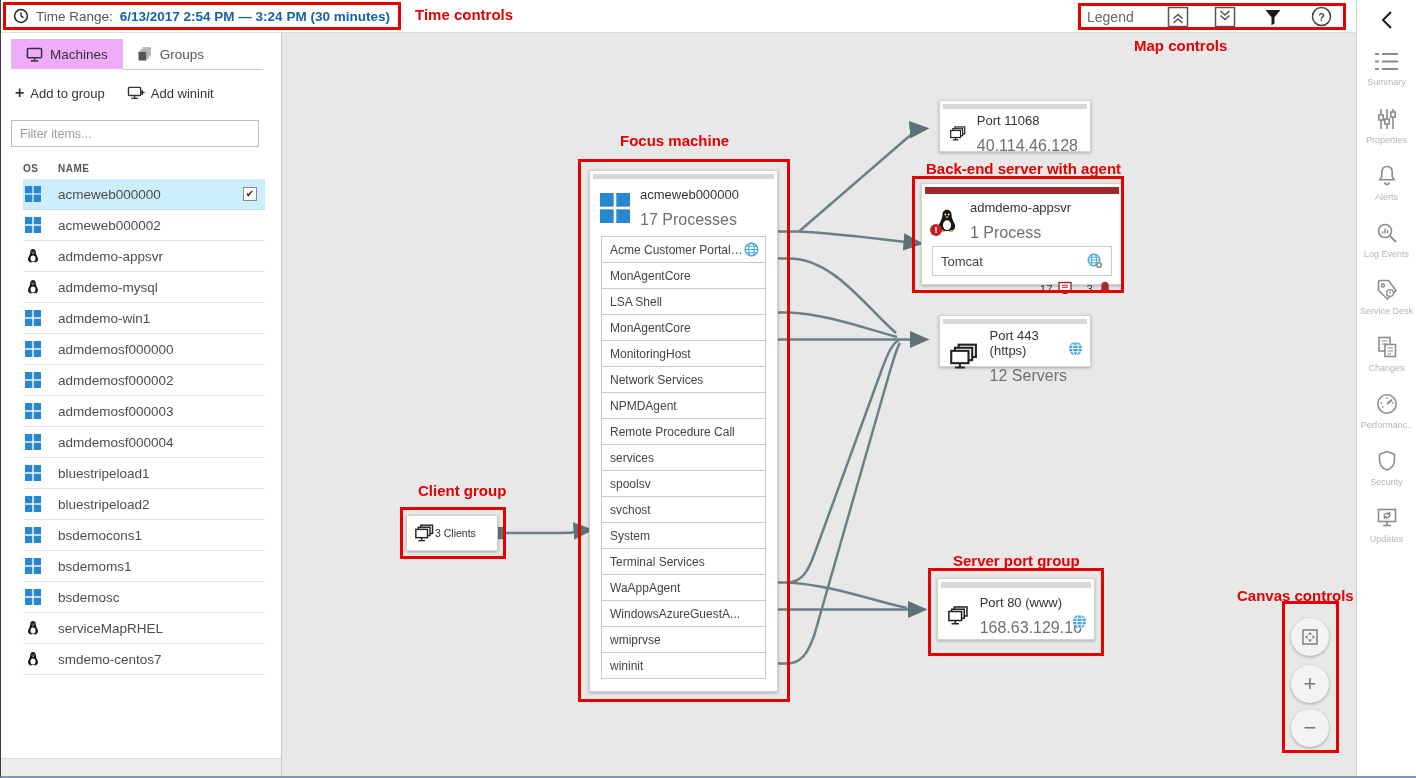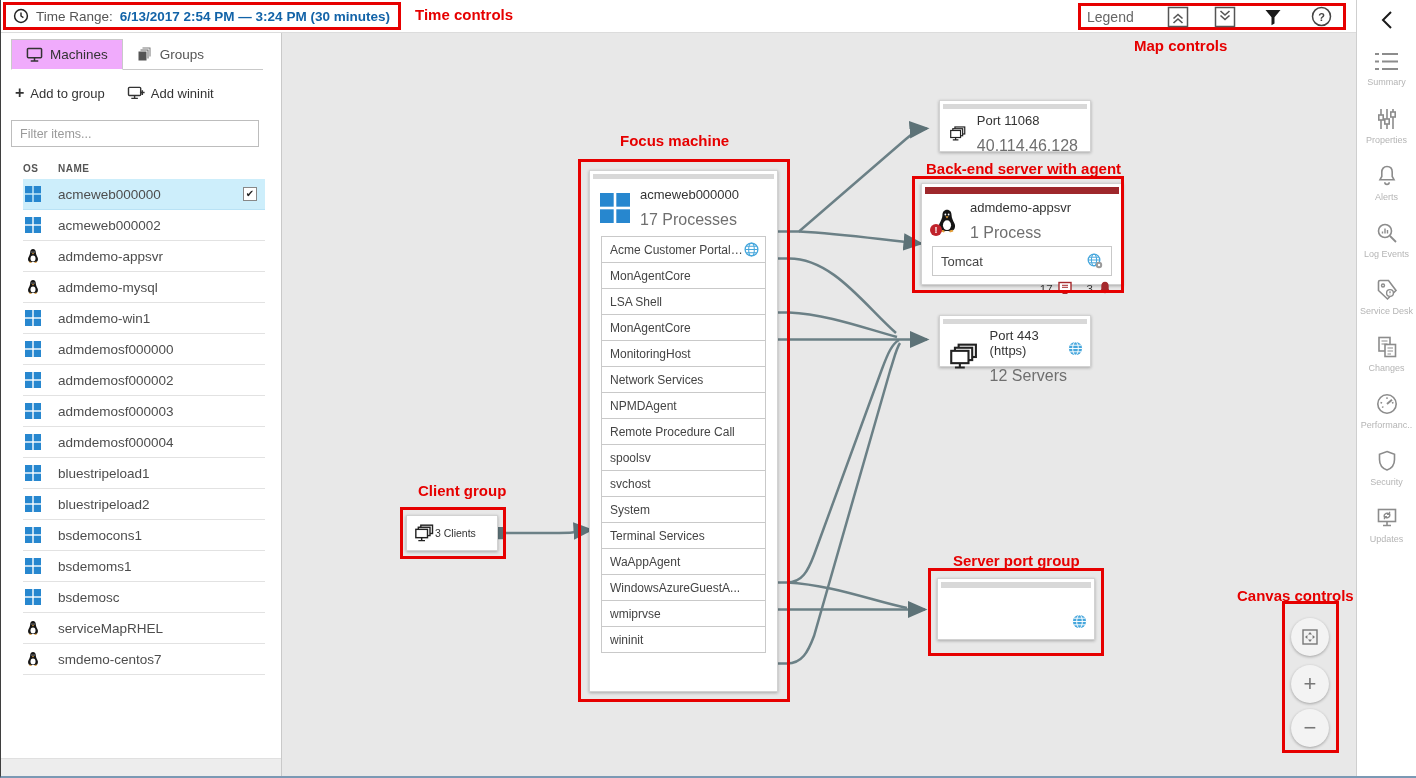--- a/index.html
+++ b/index.html
@@ -484,20 +484,24 @@
         <div class="prow">
           <span class="pname">NPMDAgent</span>
 
         </div>
 
         <div class="prow">
           <span class="pname">Remote Procedure Call</span>
 
         </div>
 
+        <div class="prow">
+          <span class="pname">services</span>
+
+        </div>
 
         <div class="prow">
           <span class="pname">spoolsv</span>
 
         </div>
 
         <div class="prow">
           <span class="pname">svchost</span>
 
         </div>
@@ -612,20 +616,32 @@
       <svg width="15" height="15" viewBox="0 0 16 16">
         <circle cx="8" cy="8" r="7" fill="#45a6dc"></circle>
         <ellipse cx="8" cy="8" rx="3" ry="7" fill="none" stroke="#fff" stroke-width="1"></ellipse>
         <path d="M1 8h14 M2 4.5h12 M2 11.5h12" stroke="#fff" stroke-width="1" fill="none"></path>
       </svg>
     </span>
   </div>
 
   <div class="node" style="left:936px;top:578px;width:158px;height:62px">
     <div class="strip" style="height:6px"></div>
+    <div class="nodehead" style="padding-top:7px">
+      <svg width="32" height="30" viewBox="0 0 24 22">
+        <rect x="7" y="1" width="14" height="10" fill="#fff" stroke="#222" stroke-width="1.7"></rect>
+        <rect x="4" y="3.5" width="14" height="10" fill="#fff" stroke="#222" stroke-width="1.7"></rect>
+        <rect x="1" y="6" width="14" height="10" fill="#fff" stroke="#222" stroke-width="1.7"></rect>
+        <path d="M8 16v3 M4 19.5h8" stroke="#222" stroke-width="1.7" fill="none"></path>
+      </svg>
+      <div>
+        <div class="ntitle">Port 80 (www)</div>
+        <div class="nsub">168.63.129.16</div>
+      </div>
+    </div>
     <span class="nodeglobe">
       <svg width="15" height="15" viewBox="0 0 16 16">
         <circle cx="8" cy="8" r="7" fill="#45a6dc"></circle>
         <ellipse cx="8" cy="8" rx="3" ry="7" fill="none" stroke="#fff" stroke-width="1"></ellipse>
         <path d="M1 8h14 M2 4.5h12 M2 11.5h12" stroke="#fff" stroke-width="1" fill="none"></path>
       </svg>
     </span>
   </div>
 
   <div class="cbtn" style="left:1290px;top:618px">

